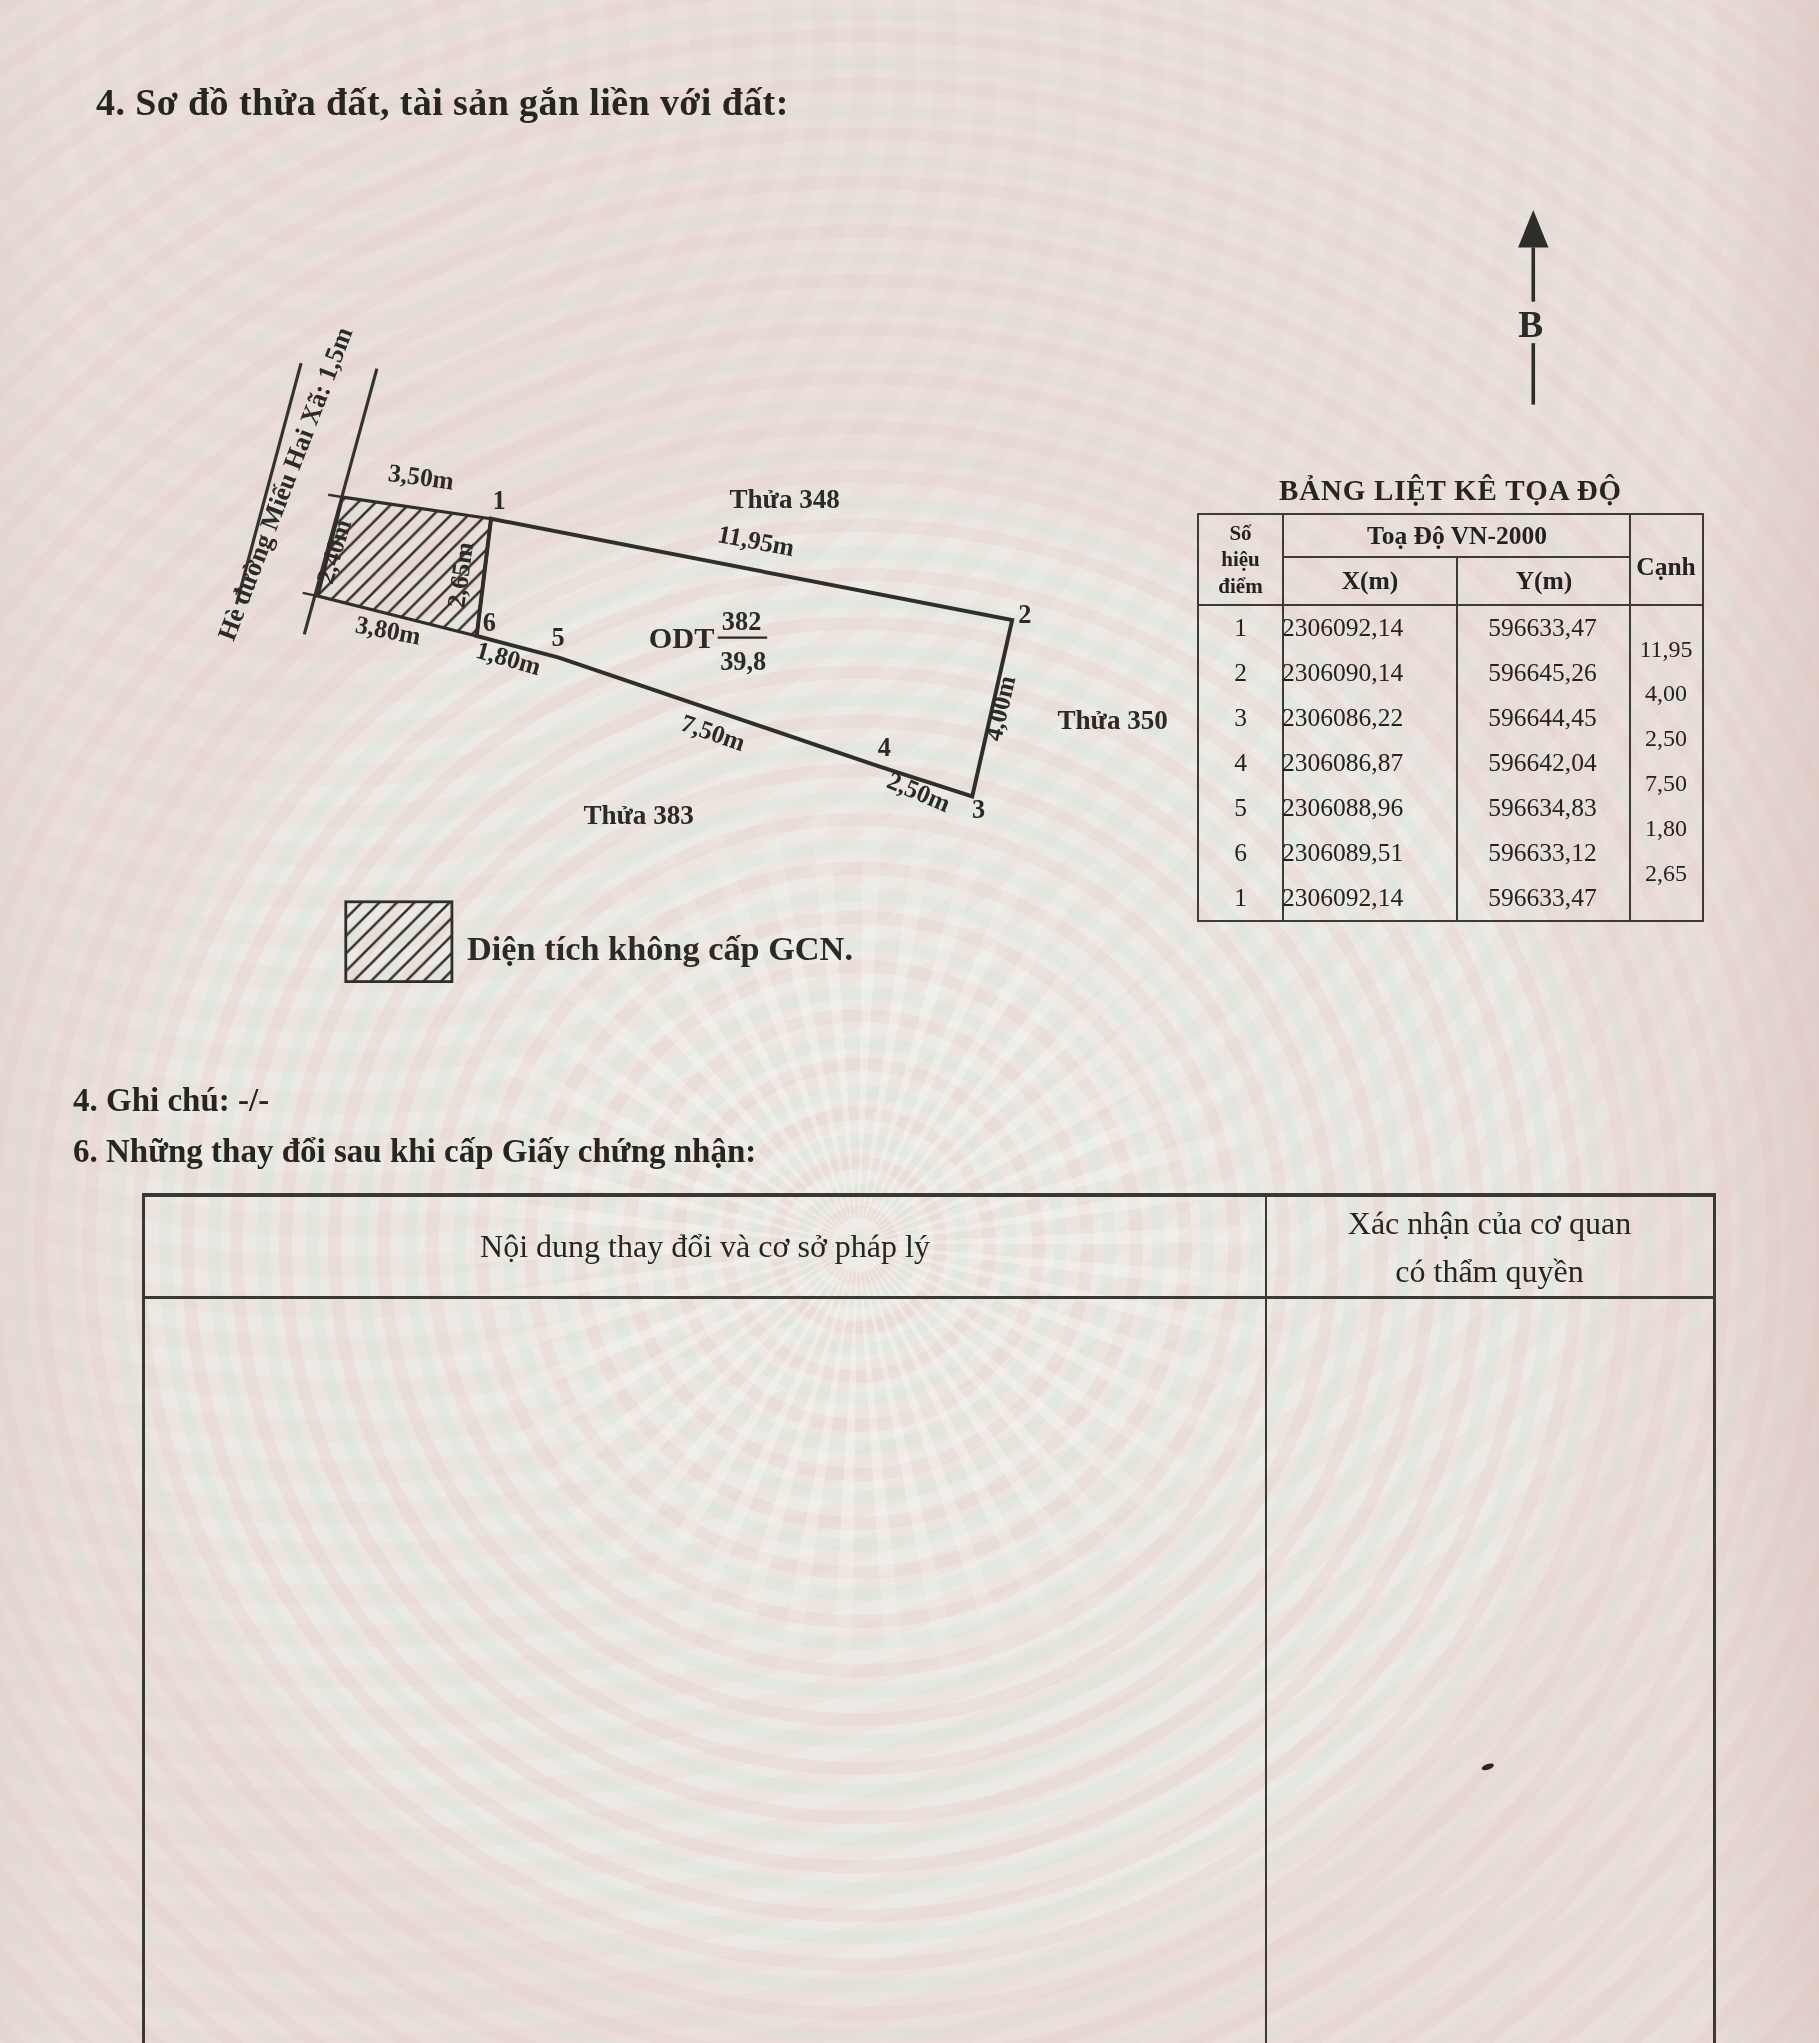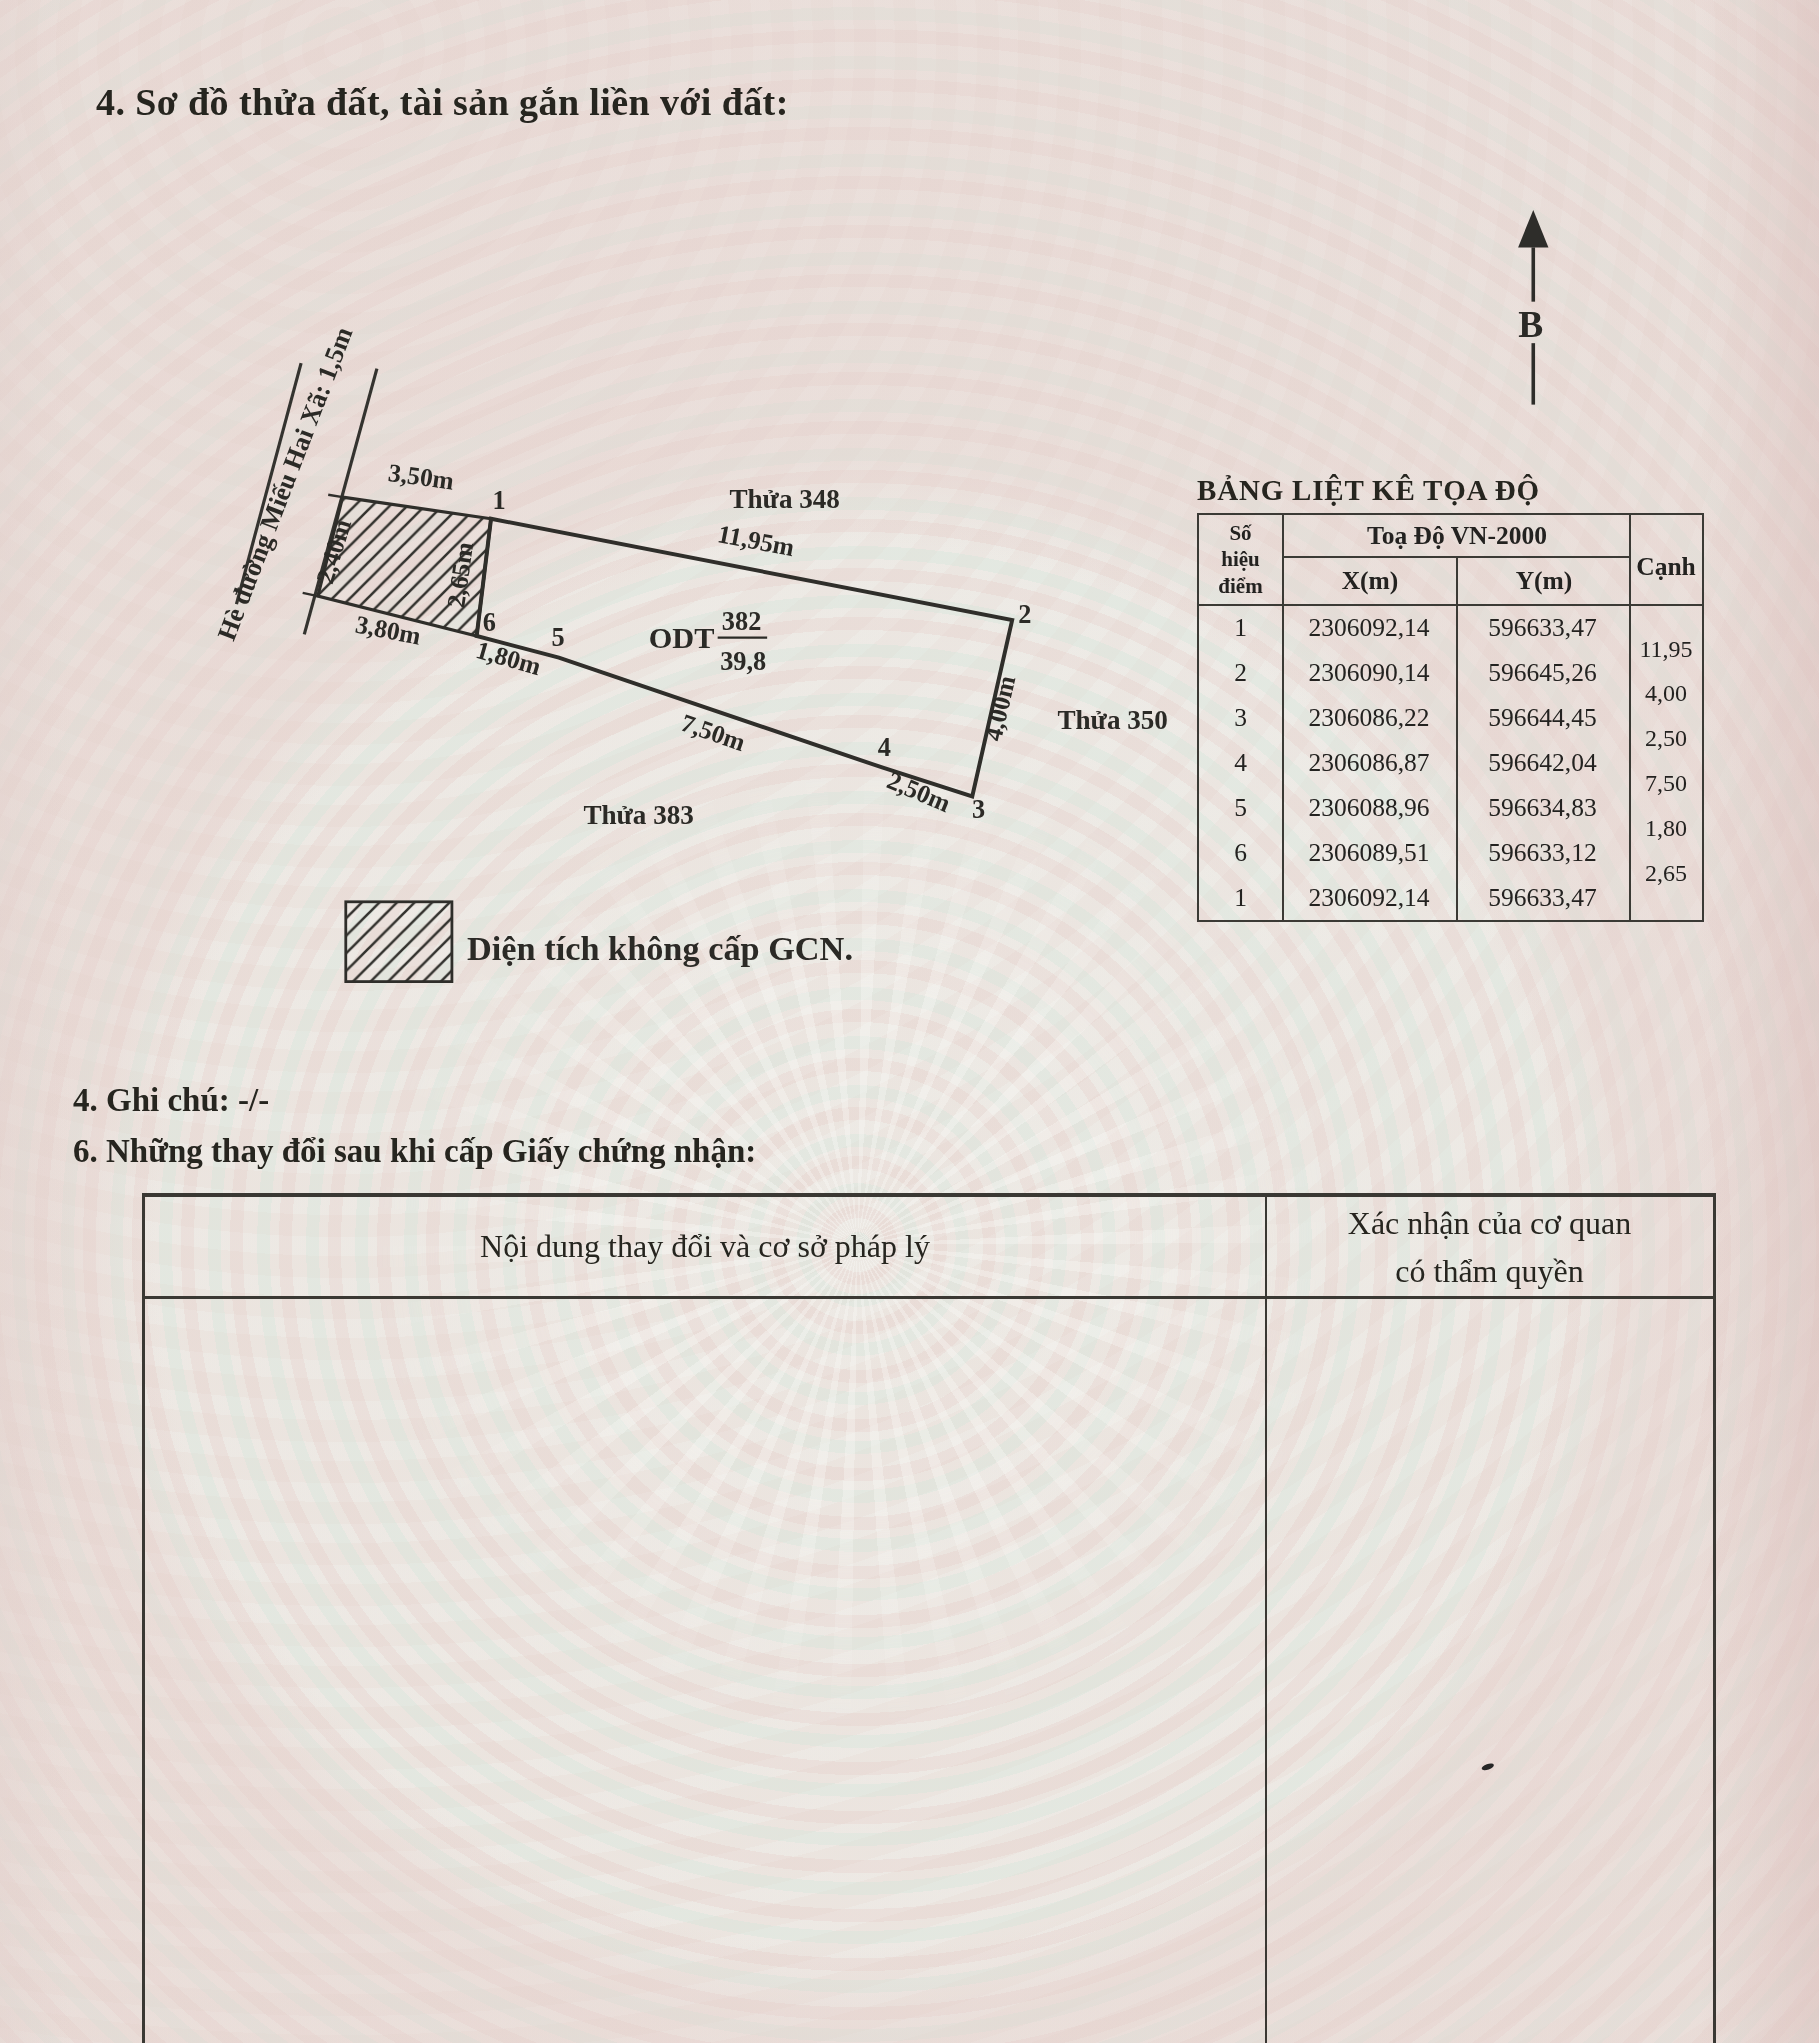--- a/index.html
+++ b/index.html
@@ -43,33 +43,33 @@
   .vtx   { font-size:33px; font-weight:700; }
   .thua  { font-size:34px; font-weight:600; }
   .roadlbl { font-size:33px; font-weight:700; }
   .odt   { font-size:38px; font-weight:600; }
   .frac  { font-size:33px; font-weight:600; }
   .blbl  { font-size:47px; font-weight:700; }
   .legendtxt { font-size:43px; font-weight:600; }
 
   
   #coordTitle { position:absolute; left:1197px; top:474px; width:507px;
-    font-size:29px; font-weight:bold; color:#26251f; letter-spacing:0.8px; }
+    text-align:center; font-size:29px; font-weight:bold; color:#26251f; letter-spacing:0.8px; }
 
   .coord-table { position:absolute; left:1197px; top:513px; width:507px; height:409px;
     border:2.4px solid #3b3a35; box-sizing:border-box; }
   .coord-table .vl, .coord-table .hl { position:absolute; background:#3b3a35; }
   .cell { position:absolute; display:flex; align-items:center; justify-content:center;
           text-align:center; color:#232220; }
   .hd { font-weight:bold; }
   .rows { position:absolute; left:0; right:0; top:90px; bottom:0;
           display:flex; flex-direction:column; }
   .r { flex:1; display:flex; align-items:center; font-size:25.5px; color:#232220; }
   .r .c1 { width:83px; text-align:center; }
-  .r .c2 { width:174px; text-align:center; }
+  .r .c2 { width:174px; text-align:left; }
   .r .c3 { width:173px; text-align:center; }
   .edgeval { position:absolute; left:432px; width:70px; height:29px; line-height:29px;
              text-align:center; font-size:24px; color:#232220; }
 
   
   .changes-table { position:absolute; left:110px; top:1193px; width:1574px; height:850px;
     border-top:4.8px solid #3a3833; border-left:3.2px solid #3a3833; border-right:3.2px solid #3a3833;
     box-sizing:border-box;margin-left:32px; }
   .ct-divider { position:absolute; left:1120px; top:0; width:2.4px; height:100%; background:#3a3833; }
   .ct-headline { position:absolute; left:0; top:99px; width:100%; height:3.2px; background:#3a3833; }

